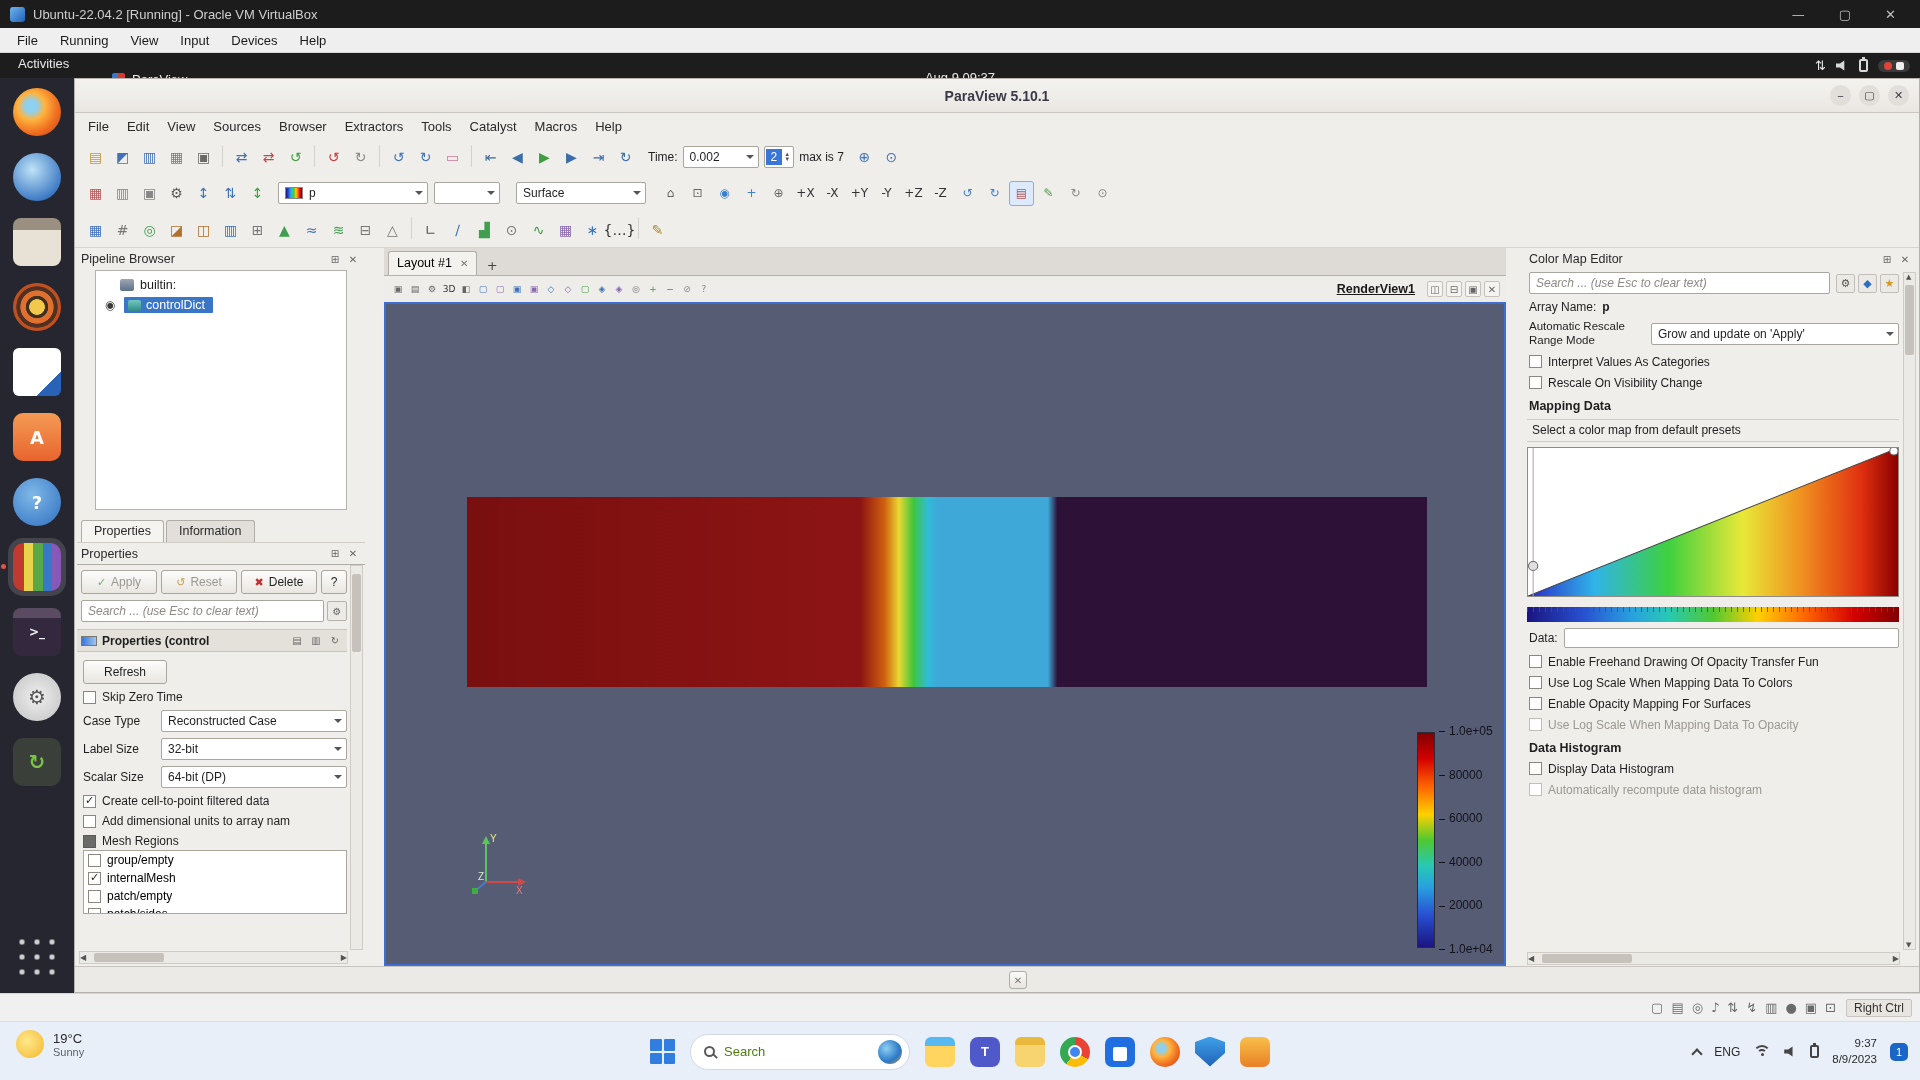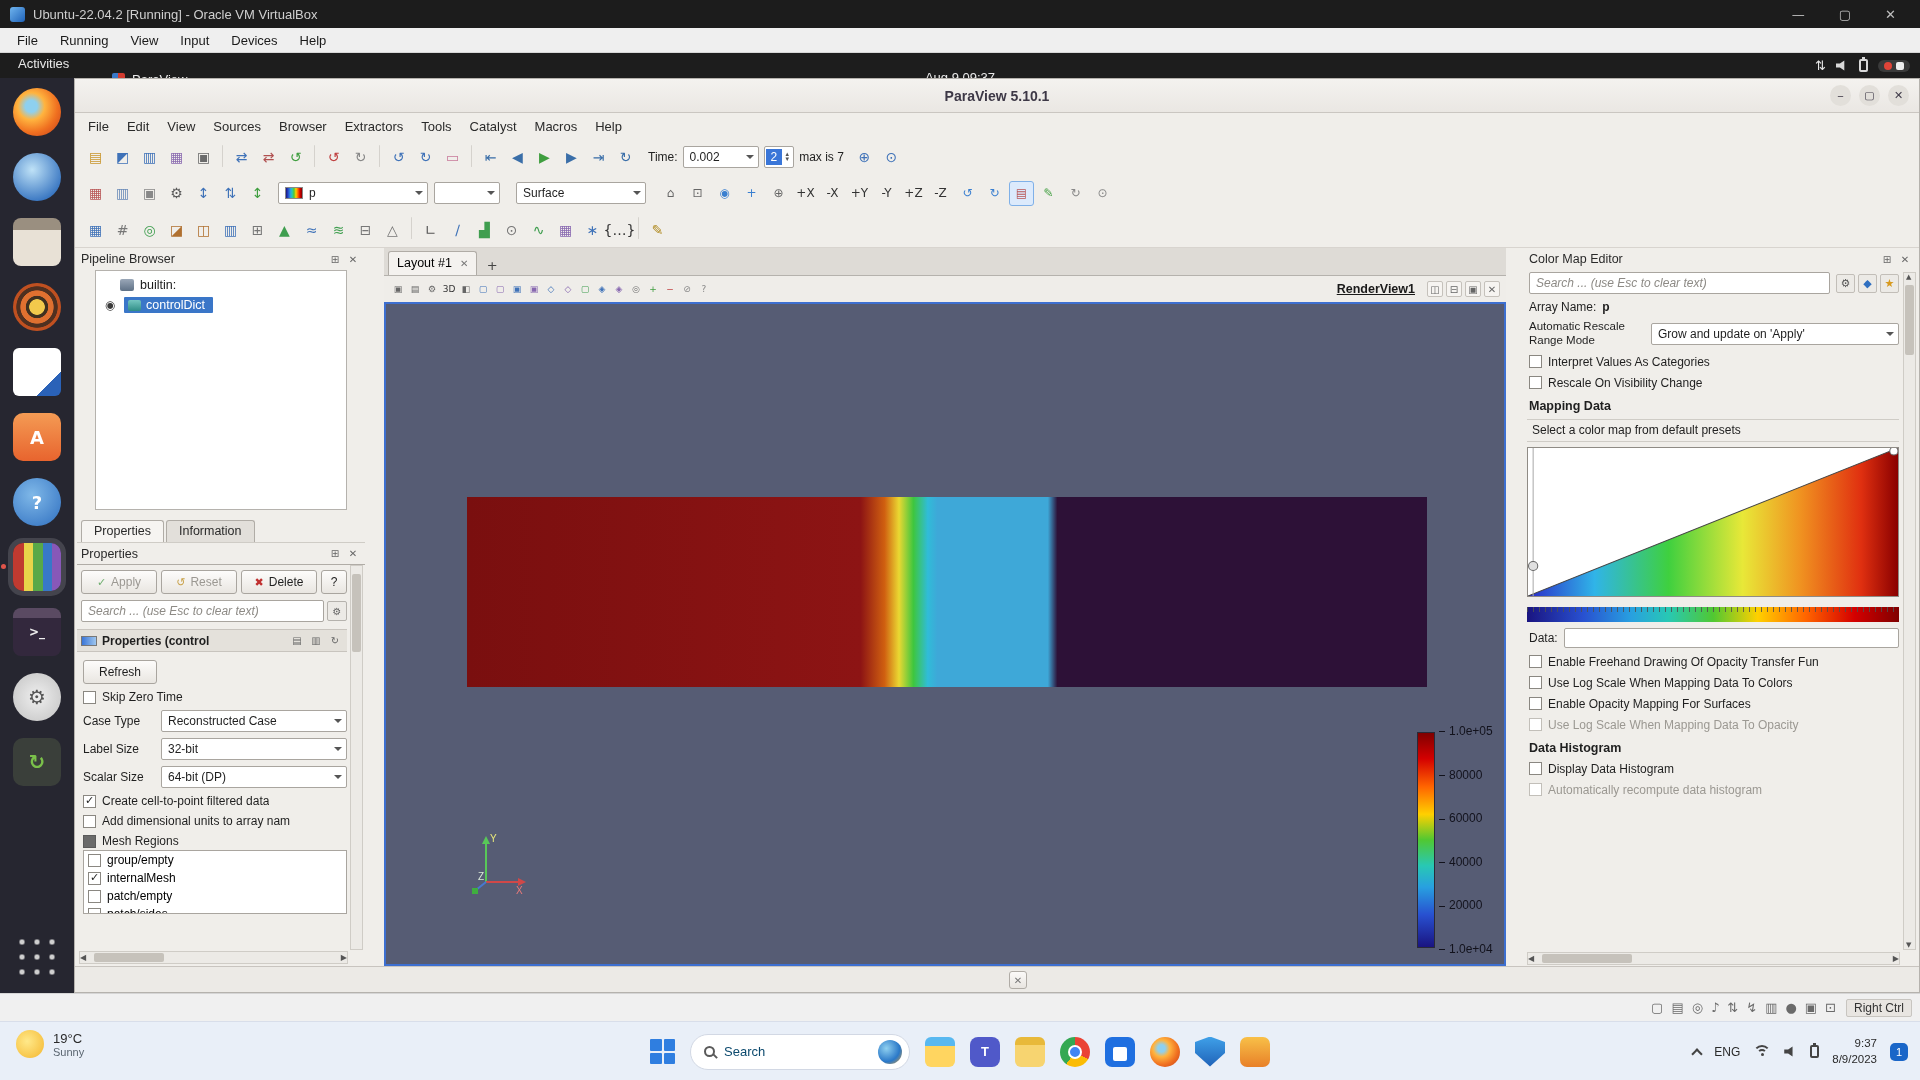--- a/index.html
+++ b/index.html
@@ -142,21 +142,21 @@
 #vbox-status .hint{margin-left:10px;border:1px solid #c8c5c0;background:#e8e5e1;border-radius:2px;padding:1px 7px;font-size:12px;color:#333}
 
 #taskbar{position:absolute;left:0;top:1021px;width:1920px;height:59px;background:#e9eff8;border-top:1px solid #d8deea}
 #weather{position:absolute;left:16px;top:8px;display:flex;align-items:center;gap:9px}
 #weather .sun{width:28px;height:28px;border-radius:50%;background:radial-gradient(circle at 40% 40%,#ffe98a,#f4b62e)}
 #weather .t1{font-size:13px;color:#2a2a2a}
 #weather .t2{font-size:11px;color:#5a6570}
 #tb-center{position:absolute;left:50%;top:0;height:59px;transform:translateX(-50%);display:flex;align-items:center;gap:15px}
 .winlogo{width:25px;height:25px;display:grid;grid-template-columns:1fr 1fr;grid-template-rows:1fr 1fr;gap:2px}
 .winlogo i{background:#2f7ee0;border-radius:1px}
-#search-pill{width:220px;height:36px;background:#fff;border:1px solid #d2d8e4;border-radius:18px;display:flex;align-items:center;gap:9px;padding:0 7px 0 13px;font-size:13px;color:#0c4a6e}
+#search-pill{width:220px;height:36px;background:#fff;border:1px solid #d2d8e4;border-radius:18px;display:flex;align-items:center;gap:9px;padding:0 7px 0 13px;font-size:13px;color:#4d7c0f}
 .magn{width:11px;height:11px;border:2px solid #5a5a5a;border-radius:50%;position:relative;flex:none}
 .magn::after{content:"";position:absolute;width:6px;height:2px;background:#5a5a5a;transform:rotate(45deg);right:-5px;bottom:-2px}
 #search-pill .hl{margin-left:auto;width:24px;height:24px;border-radius:50%;background:radial-gradient(circle at 35% 35%,#8fd0f0,#2a78c8 60%,#e8a030)}
 .tb-app{width:30px;height:30px;position:relative;flex:none;display:flex;align-items:center;justify-content:center}
 .tb-app[data-kind="explorer"]{background:linear-gradient(#58b8f0 0 30%,#ffd560 30%);border-radius:6px}
 .tb-app[data-kind="teams"]{background:#5059c9;border-radius:8px;color:#fff;font-size:13px;font-weight:bold}
 .tb-app[data-kind="folder2"]{background:linear-gradient(#e8b93a 0 28%,#f7d470 28%);border-radius:6px}
 .tb-app[data-kind="chrome"]{background:conic-gradient(#ea4335 0 33%,#fbbc05 33% 60%,#34a853 60% 100%);border-radius:50%}
 .tb-app[data-kind="chrome"]::after{content:"";position:absolute;inset:8px;background:#4285f4;border:2.5px solid #fff;border-radius:50%}
 .tb-app[data-kind="store"]{background:#1f6fe0;border-radius:7px}
@@ -482,21 +482,21 @@
           <div class="sech">
             <span class="chip"></span>
             <span class="ttl">Properties (control</span>
             <span style="display:flex;gap:3px">
 
             <span class="mini">▤</span>
                 <span class="mini">▥</span>
                 <span class="mini">↻</span>
               </span>
           </div>
-          <div style="margin:8px 0 0 6px"><span class="btn" style="width:74px">
+          <div style="margin:8px 0 0 6px"><span class="btn" style="width:84px">
                 <span>Refresh</span>
               </span></div>
           <div class="crow">
             <span class="cb" data-checked="false"></span>
             <span>Skip Zero Time</span>
           </div>
           <div class="prow">
             <span class="plabel">Case Type</span>
             <span class="combo" style="flex:1">
                 <span>Reconstructed Case</span>

